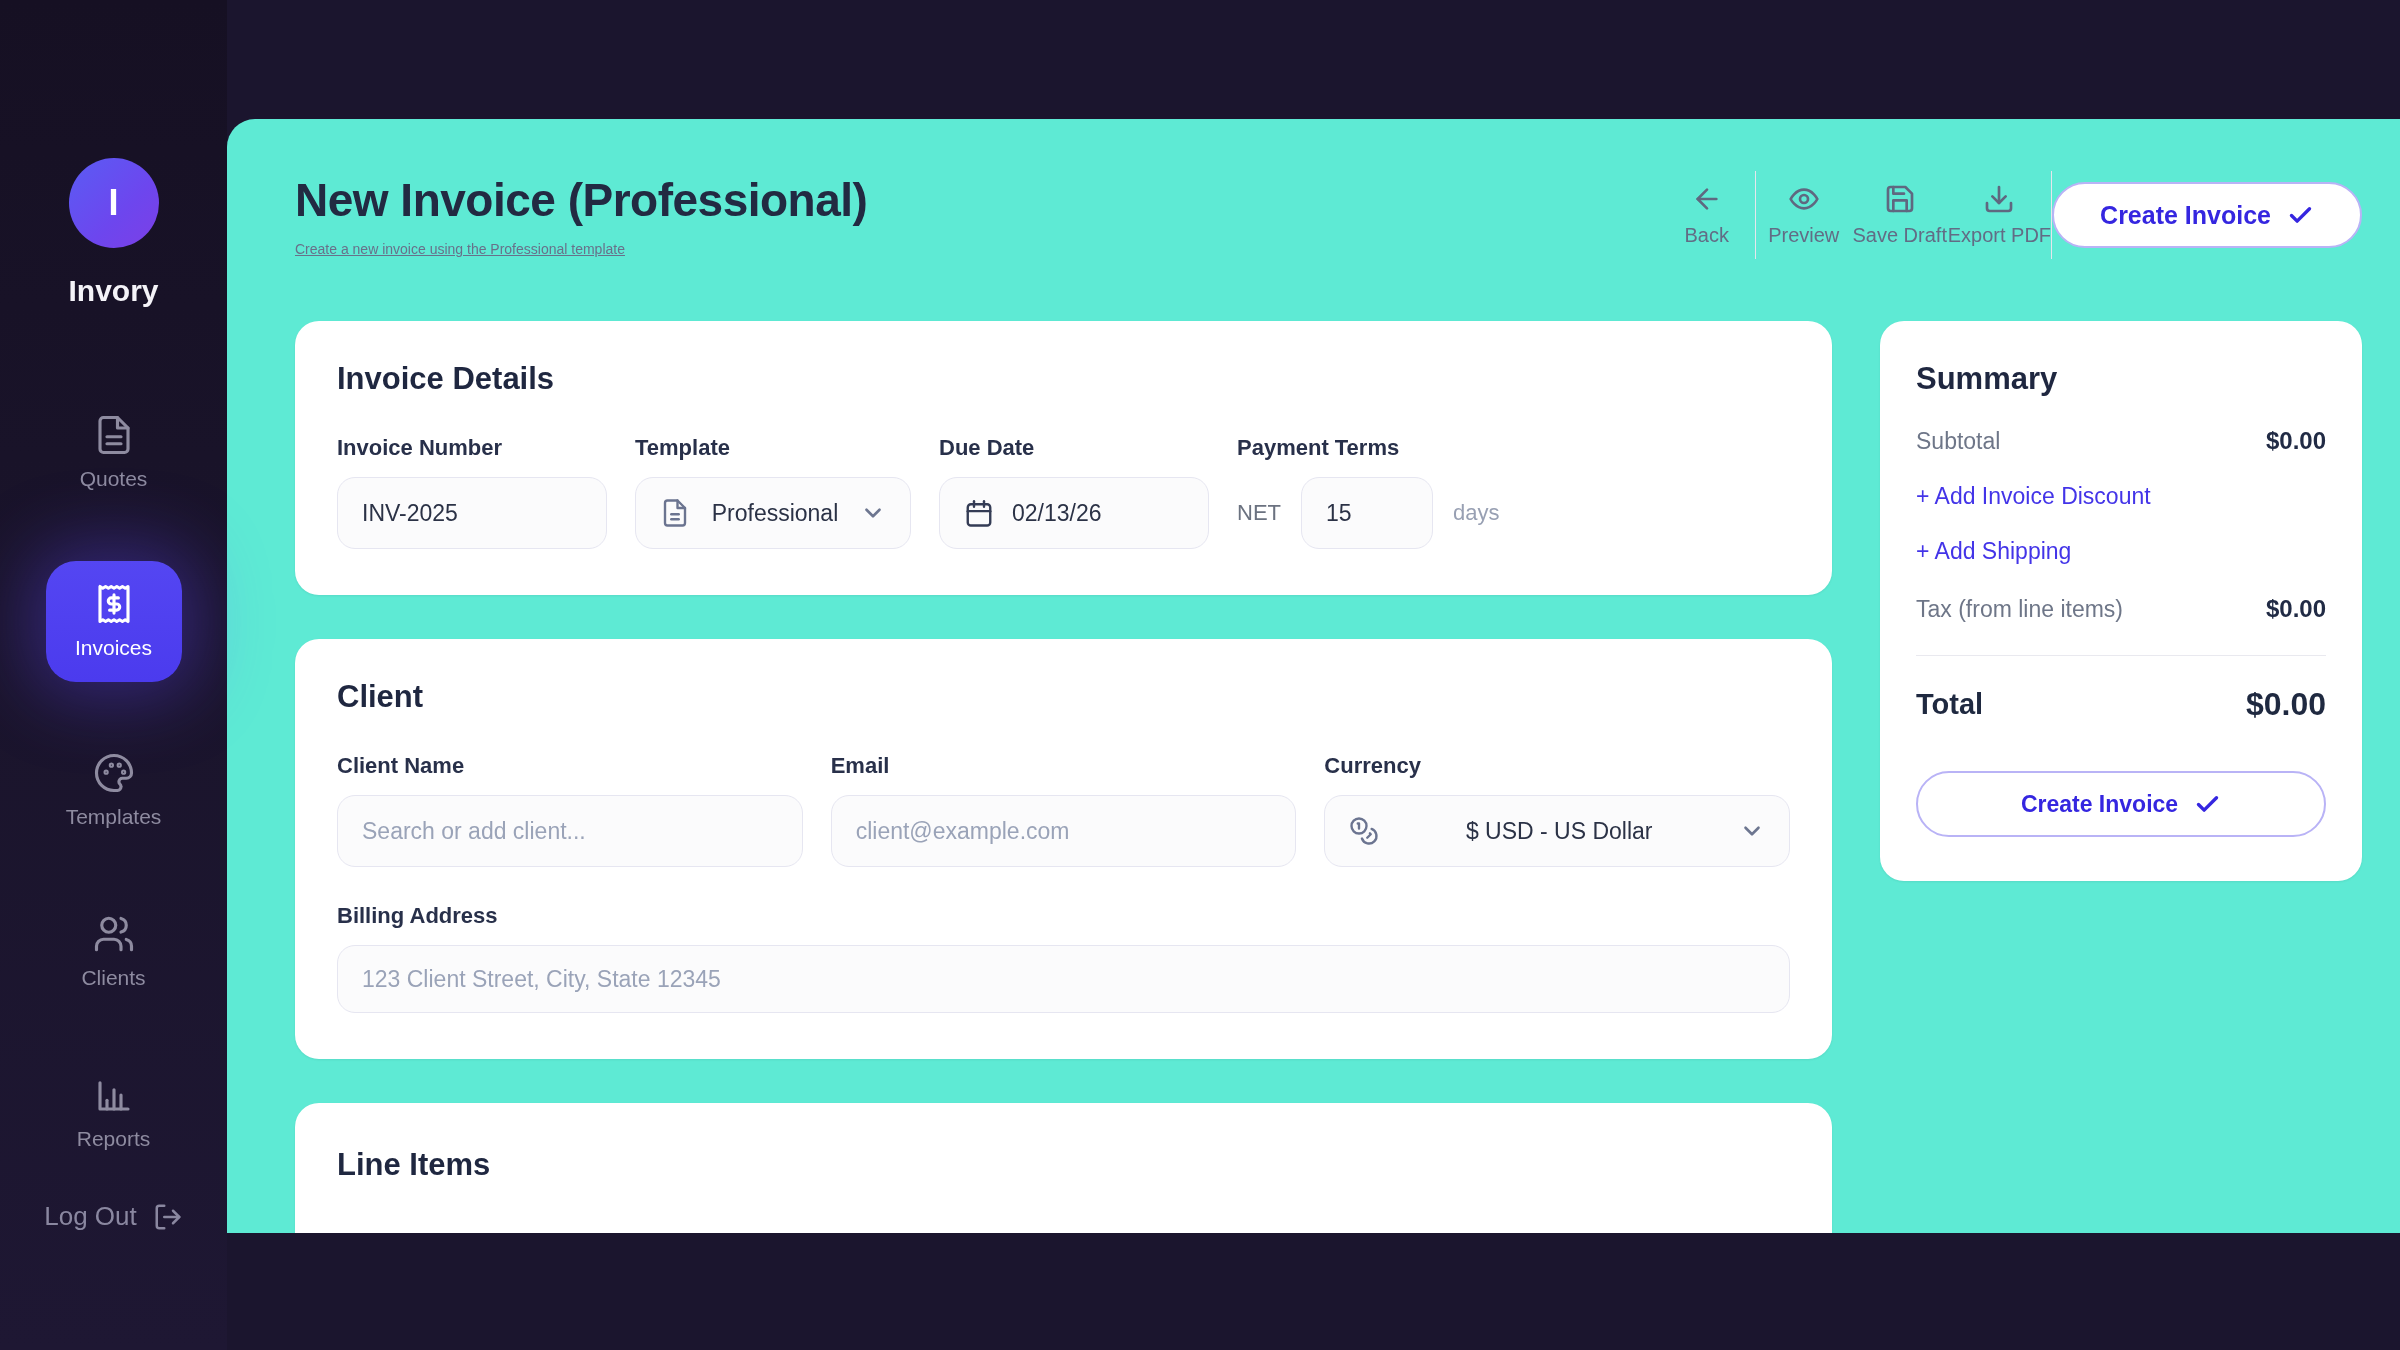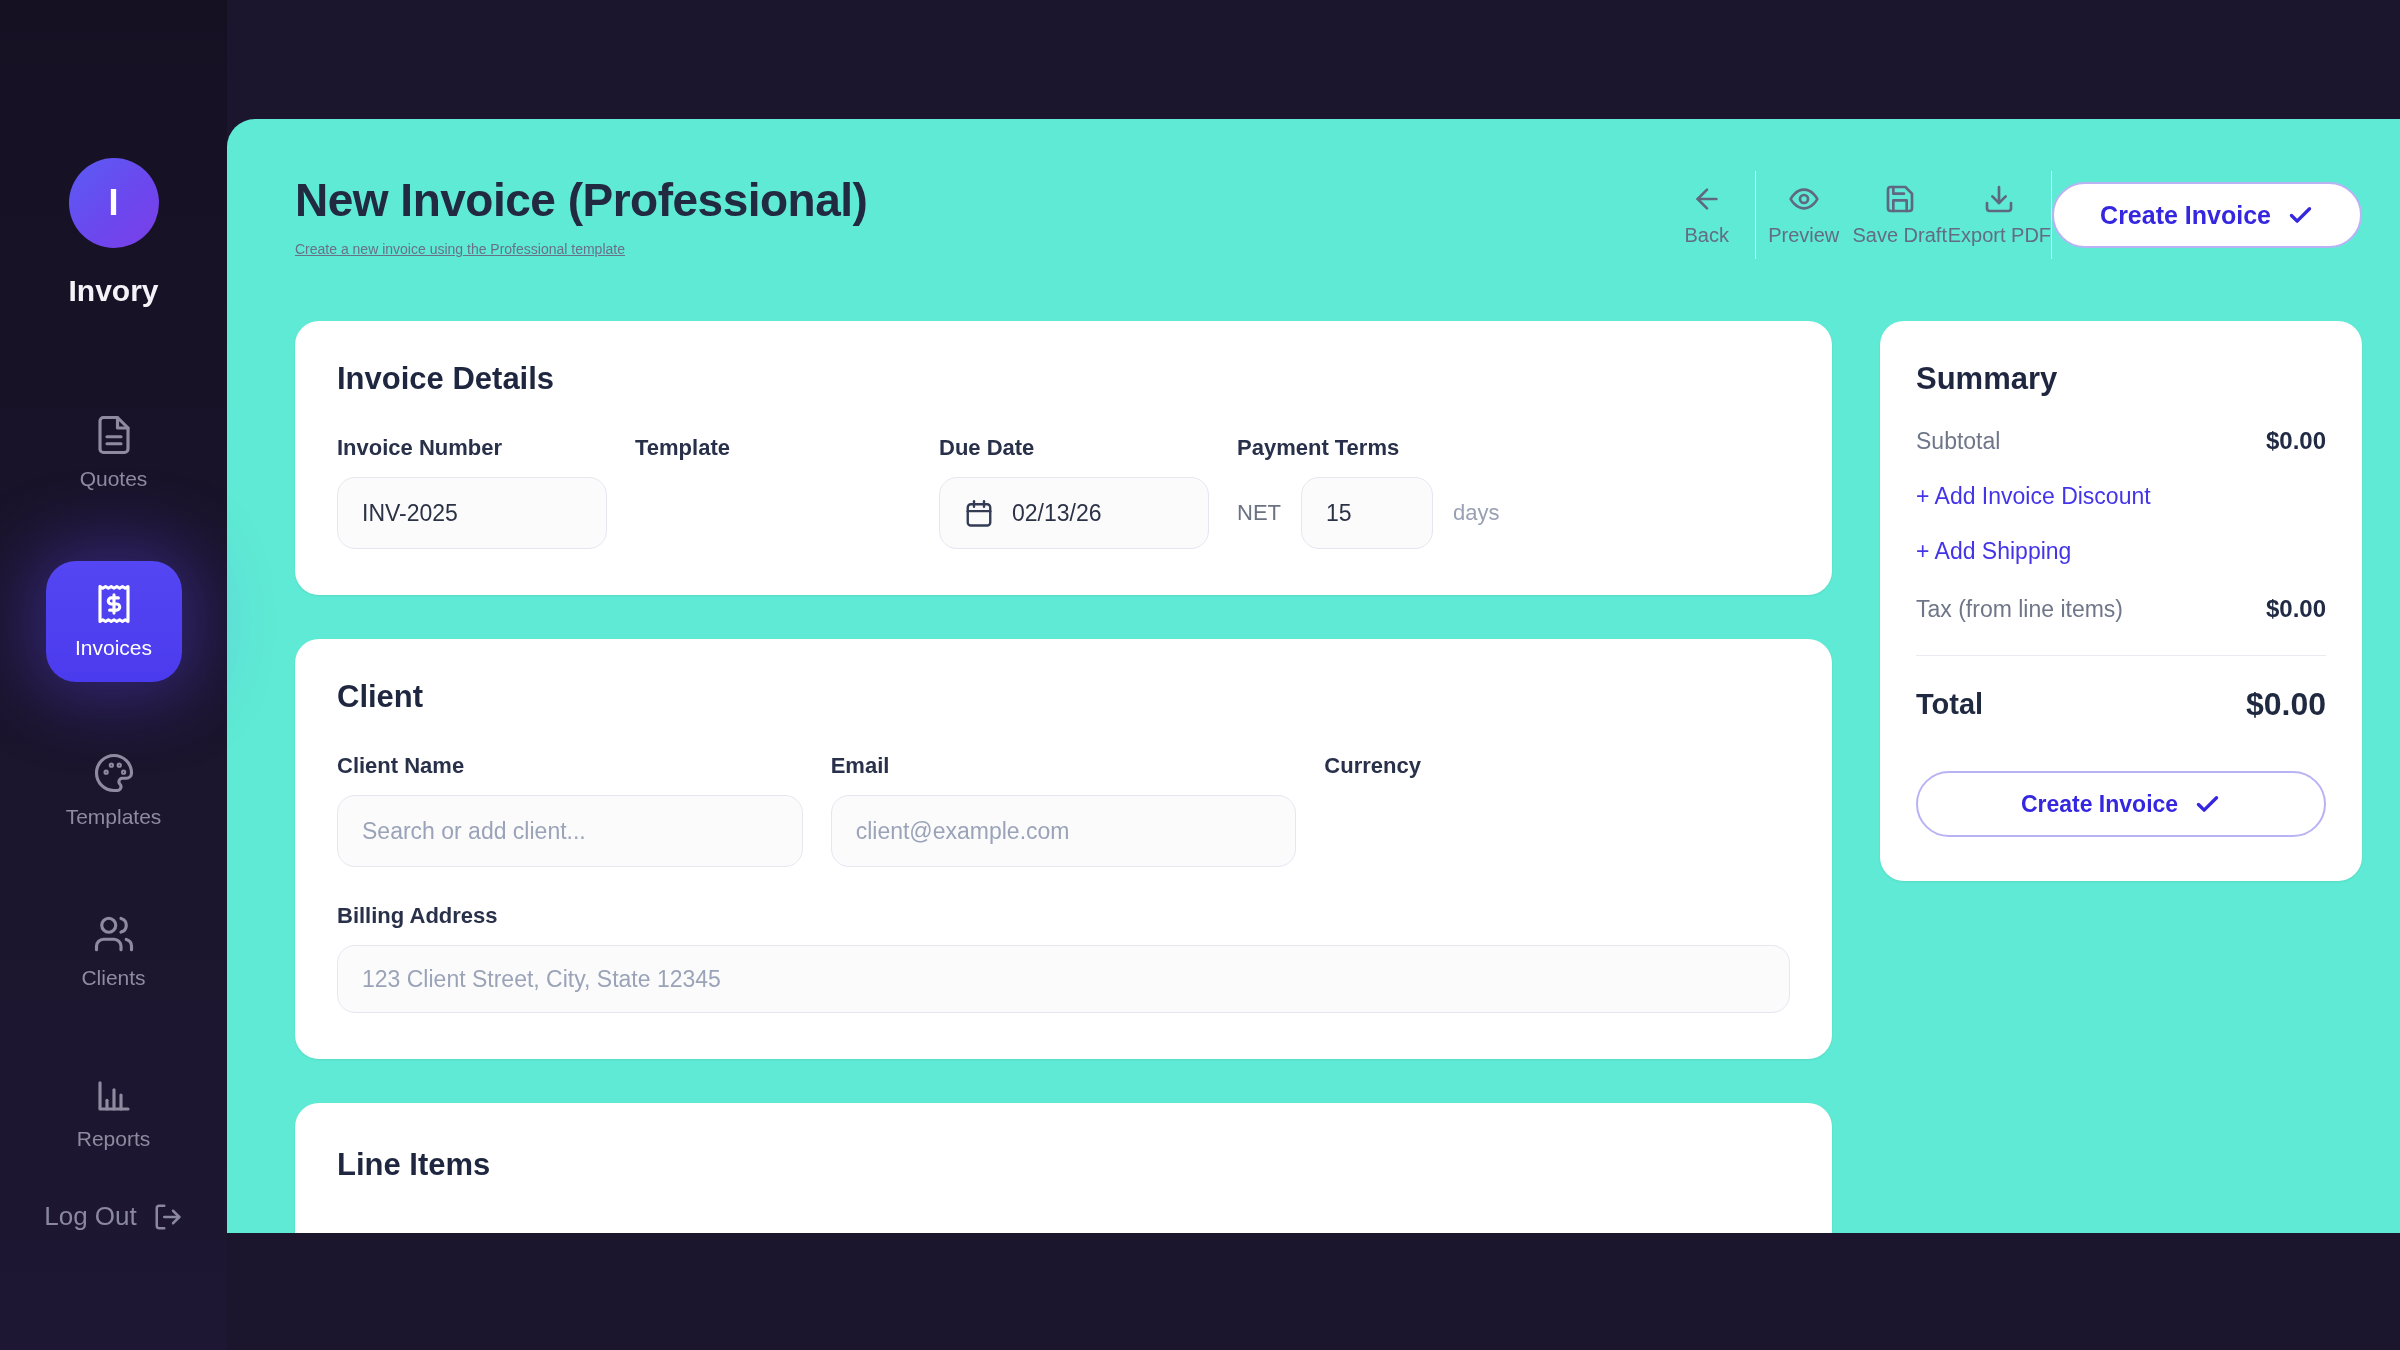--- a/index.html
+++ b/index.html
@@ -230,20 +230,32 @@
 
       <section class="card">
         <h2 class="card-heading">Invoice Details</h2>
         <div class="fields-row">
           <div class="field w270">
             <label class="field-label">Invoice Number</label>
             <input class="input" type="text" value="INV-2025" style="">
           </div>
           <div class="field w276">
             <label class="field-label">Template</label>
+            <div class="select-box spread">
+              <svg class="lead" viewBox="0 0 24 24">
+                  <path d="M14 2H6a2 2 0 0 0-2 2v16a2 2 0 0 0 2 2h12a2 2 0 0 0 2-2V8z"></path>
+                  <path d="M14 2v6h6"></path>
+                  <path d="M15 13H9"></path>
+                  <path d="M15 17H9"></path>
+                </svg>
+              <span class="sel-value">Professional</span>
+              <svg class="chev" viewBox="0 0 24 24">
+                  <path d="m6 9 6 6 6-6"></path>
+                </svg>
+            </div>
           </div>
           <div class="field w270">
             <label class="field-label">Due Date</label>
             <div class="select-box">
               <svg class="lead cal" viewBox="0 0 24 24">
                   <rect x="3" y="5" width="18" height="17" rx="2.5"></rect>
                   <path d="M16 2.5V7"></path>
                   <path d="M8 2.5V7"></path>
                   <path d="M3 10.5h18"></path>
                 </svg>
@@ -267,20 +279,32 @@
           <div class="field flex1">
             <label class="field-label">Client Name</label>
             <input class="input" type="text" placeholder="Search or add client..." style="">
           </div>
           <div class="field flex1">
             <label class="field-label">Email</label>
             <input class="input" type="text" placeholder="client@example.com" style="">
           </div>
           <div class="field flex1">
             <label class="field-label">Currency</label>
+            <div class="select-box spread">
+              <svg class="lead" viewBox="0 0 24 24">
+                  <circle cx="8" cy="8" r="6"></circle>
+                  <path d="M18.09 10.37A6 6 0 1 1 10.34 18"></path>
+                  <path d="M7 6h1v4"></path>
+                  <path d="m16.71 13.88.7.71-2.82 2.82"></path>
+                </svg>
+              <span class="sel-value">$ USD - US Dollar</span>
+              <svg class="chev" viewBox="0 0 24 24">
+                  <path d="m6 9 6 6 6-6"></path>
+                </svg>
+            </div>
           </div>
         </div>
         <div class="billing-block">
           <label class="field-label">Billing Address</label>
           <input class="input billing-input" type="text" placeholder="123 Client Street, City, State 12345" style="">
         </div>
       </section>
 
       <section class="card line-items-card">
         <h2 class="card-heading">Line Items</h2>

